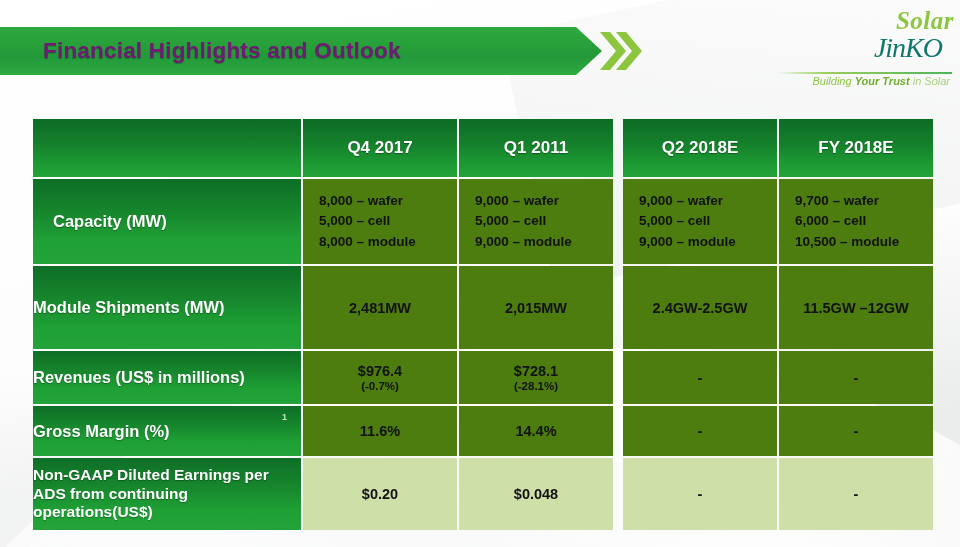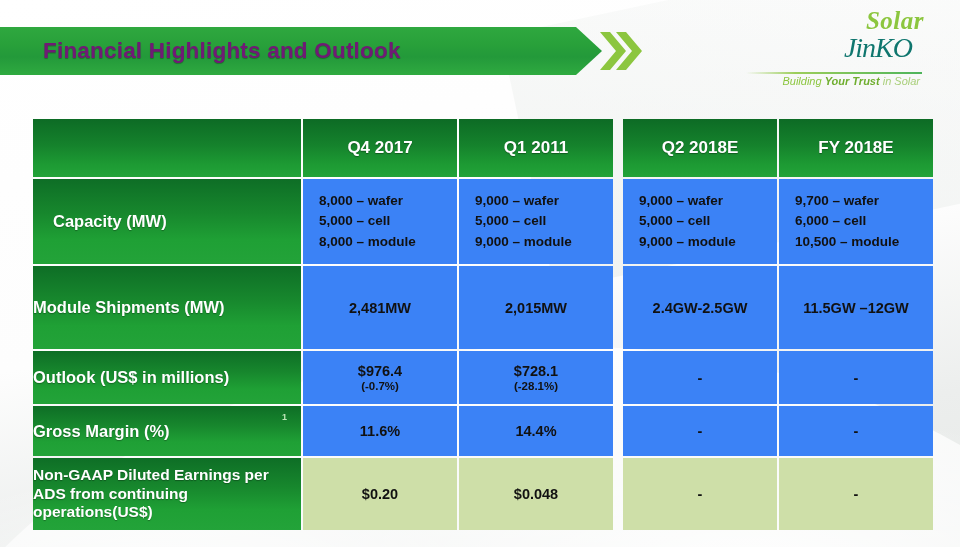--- a/index.html
+++ b/index.html
@@ -48,21 +48,21 @@
     text-shadow:0 1px 1px rgba(0,0,0,.28);
     white-space:nowrap;
   }
   .chev{
     position:absolute;top:2px;width:44px;height:44px;
   }
   .chev svg{display:block;}
 
   
   .logo{
-    position:absolute;right:30px;top:6px;width:206px;height:86px;
+    position:absolute;right:0;top:6px;width:206px;height:86px;
     text-align:center;
   }
   .logo-solar{
     position:absolute;right:6px;top:1px;
     font-family:"Liberation Serif","DejaVu Serif",serif;
     font-style:italic;font-weight:bold;font-size:25px;
     color:#8cc63f;letter-spacing:.5px;
     text-shadow:0 1px 0 rgba(255,255,255,.7);
   }
   .logo-main{
@@ -115,21 +115,21 @@
     text-shadow:0 1px 1px rgba(0,0,0,.3);
     position:relative;
     line-height:1.22;
   }
   .lbl sup{
     position:absolute;right:14px;top:6px;
     font-size:9px;font-weight:bold;color:#bfe6b9;text-shadow:none;
   }
 
   .cell{
-    background:#3b82f6;
+    background:#4d7c0f;
     color:#111111;font-size:14.5px;font-weight:bold;
     text-align:center;
   }
   .cell.multi{
     text-align:left;padding-left:16px;line-height:1.5;font-size:13.5px;
   }
   .cell .sub{display:block;font-size:11.5px;font-weight:bold;margin-top:1px;}
   .row-accent .cell{background:#cedfa8;}
 
   .r-cap td{height:85px;padding-left:20px;}
@@ -219,21 +219,21 @@
       </td>
       <td class="cell">2,481MW</td>
       <td class="cell">2,015MW</td>
       <td class="gapcell"></td>
       <td class="cell">2.4GW-2.5GW</td>
       <td class="cell">11.5GW –12GW</td>
     </tr>
 
     <tr class="r-rev">
       <td class="lbl">
-        <span>Outlook (US$ in millions)</span>
+        <span>Revenues (US$ in millions)</span>
       </td>
       <td class="cell">
         <span>$976.4</span>
         <span class="sub">(-0.7%)</span>
       </td>
       <td class="cell">
         <span>$728.1</span>
         <span class="sub">(-28.1%)</span>
       </td>
       <td class="gapcell"></td>

